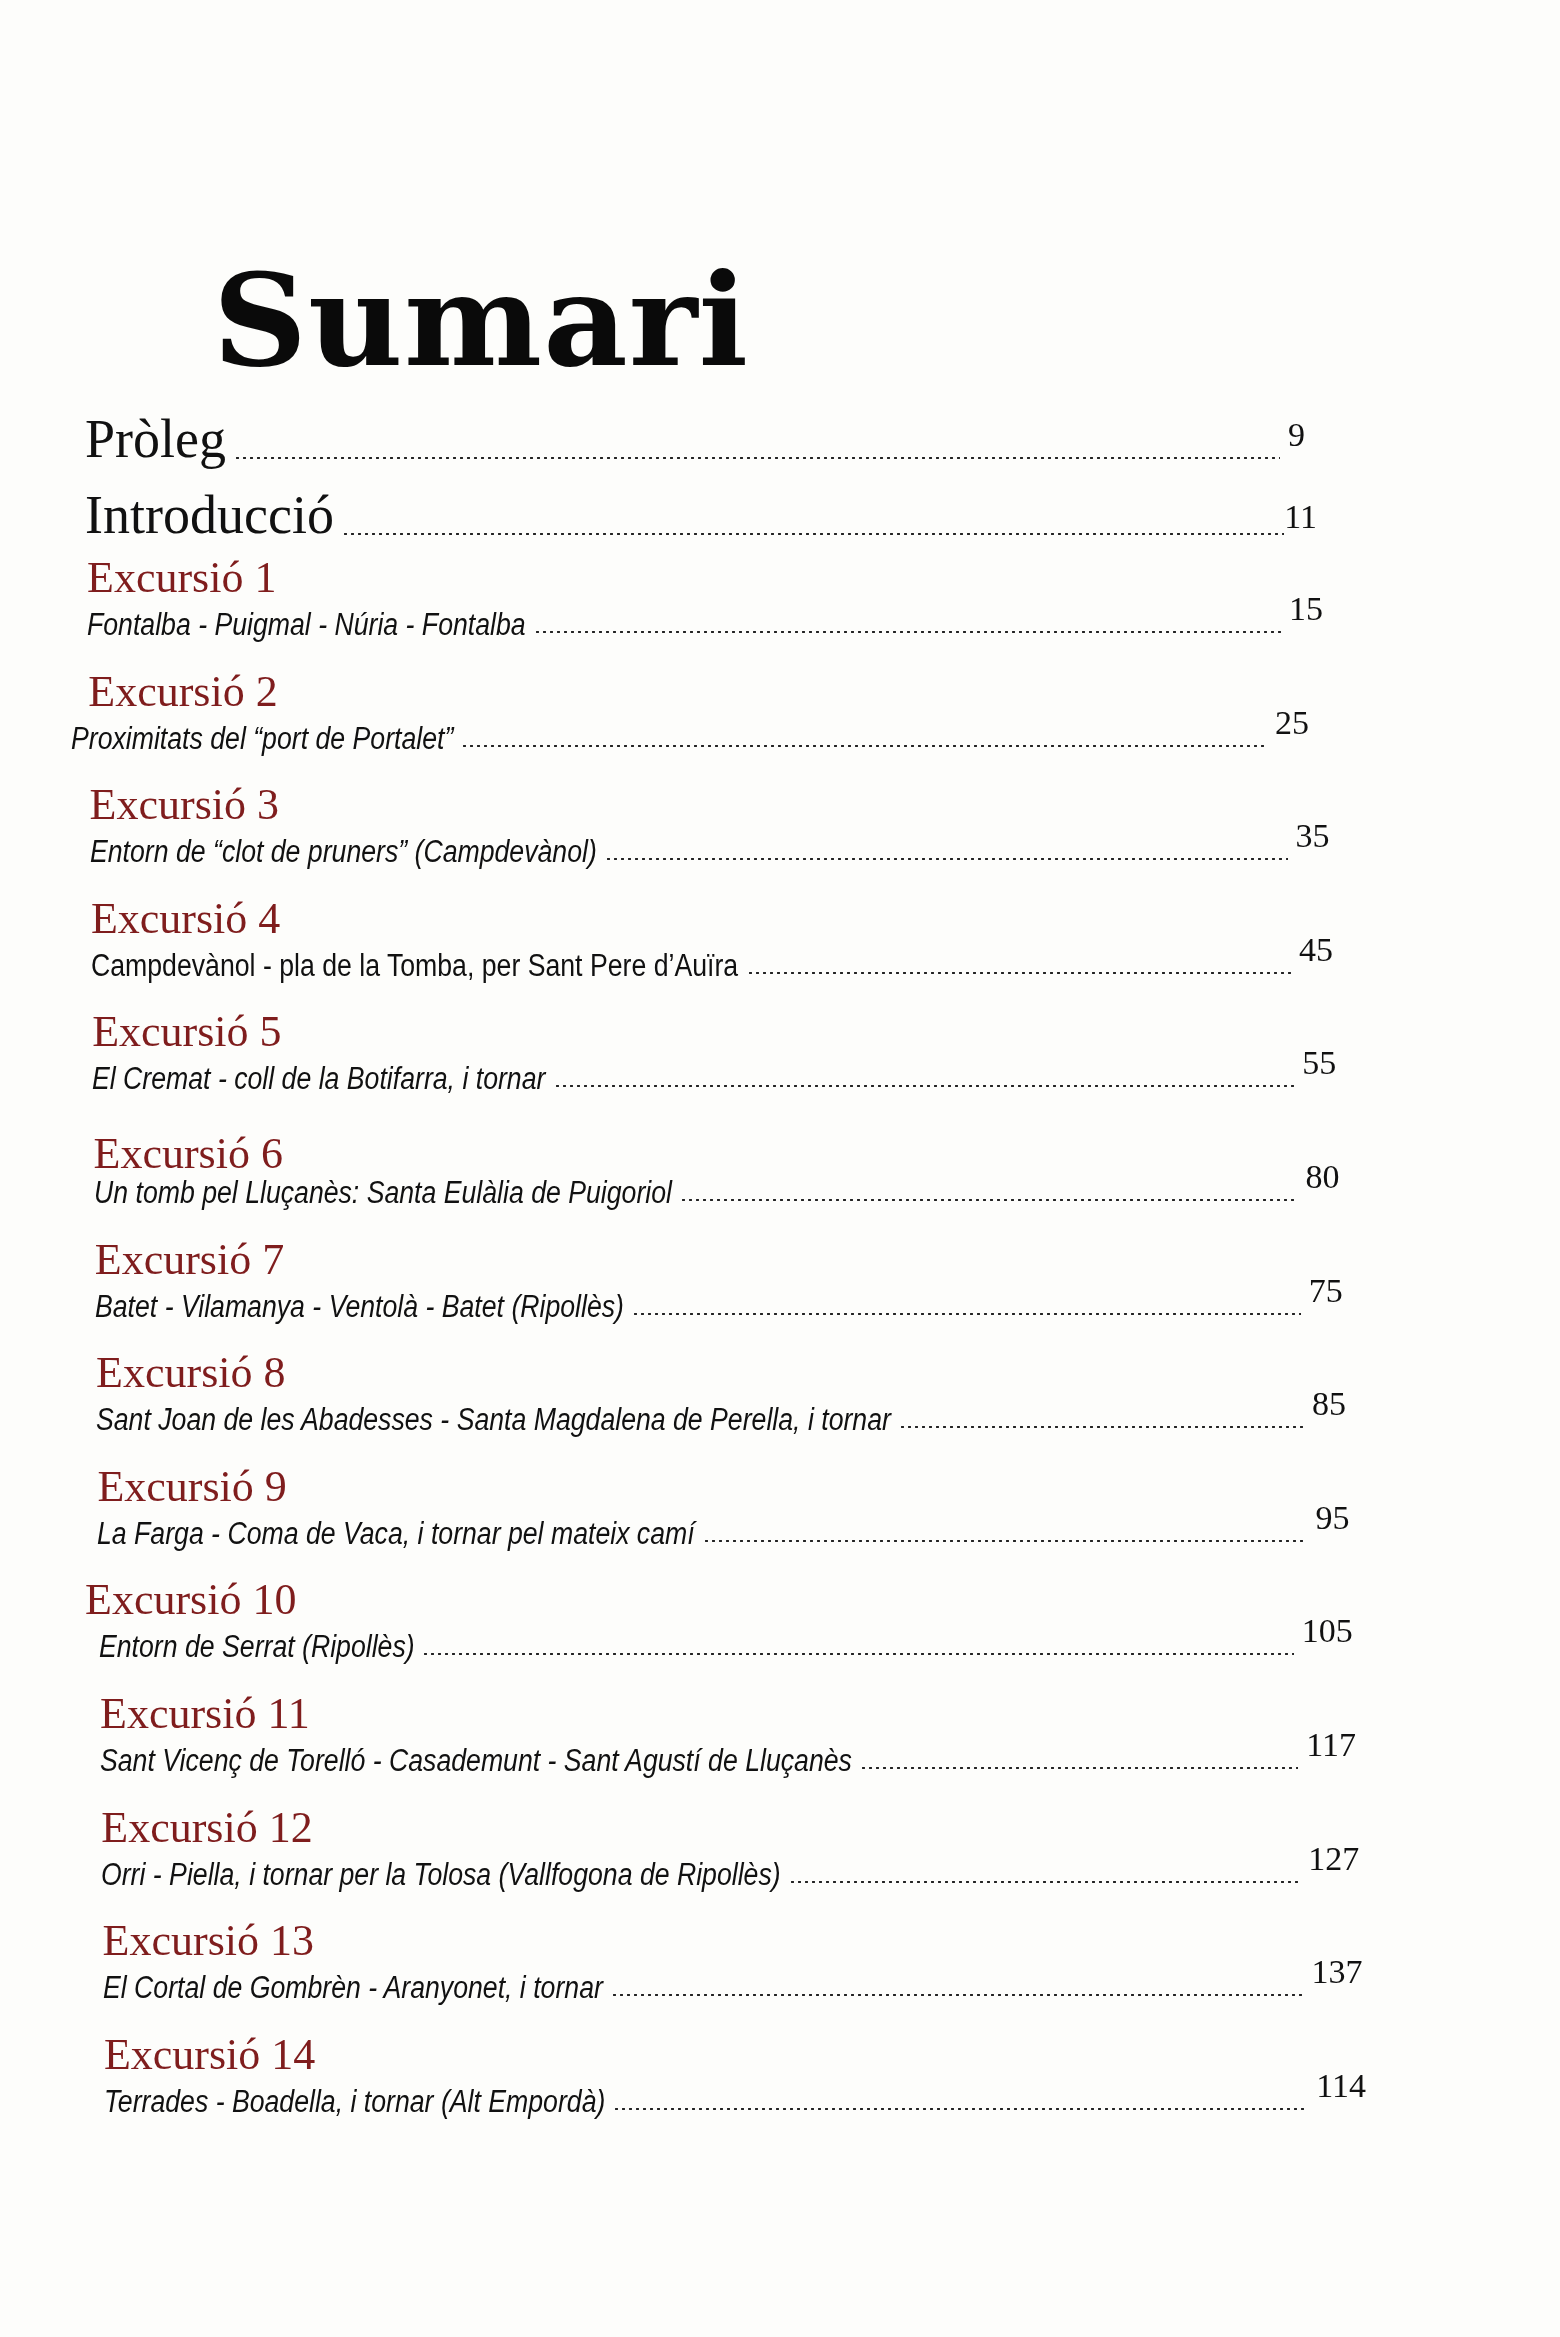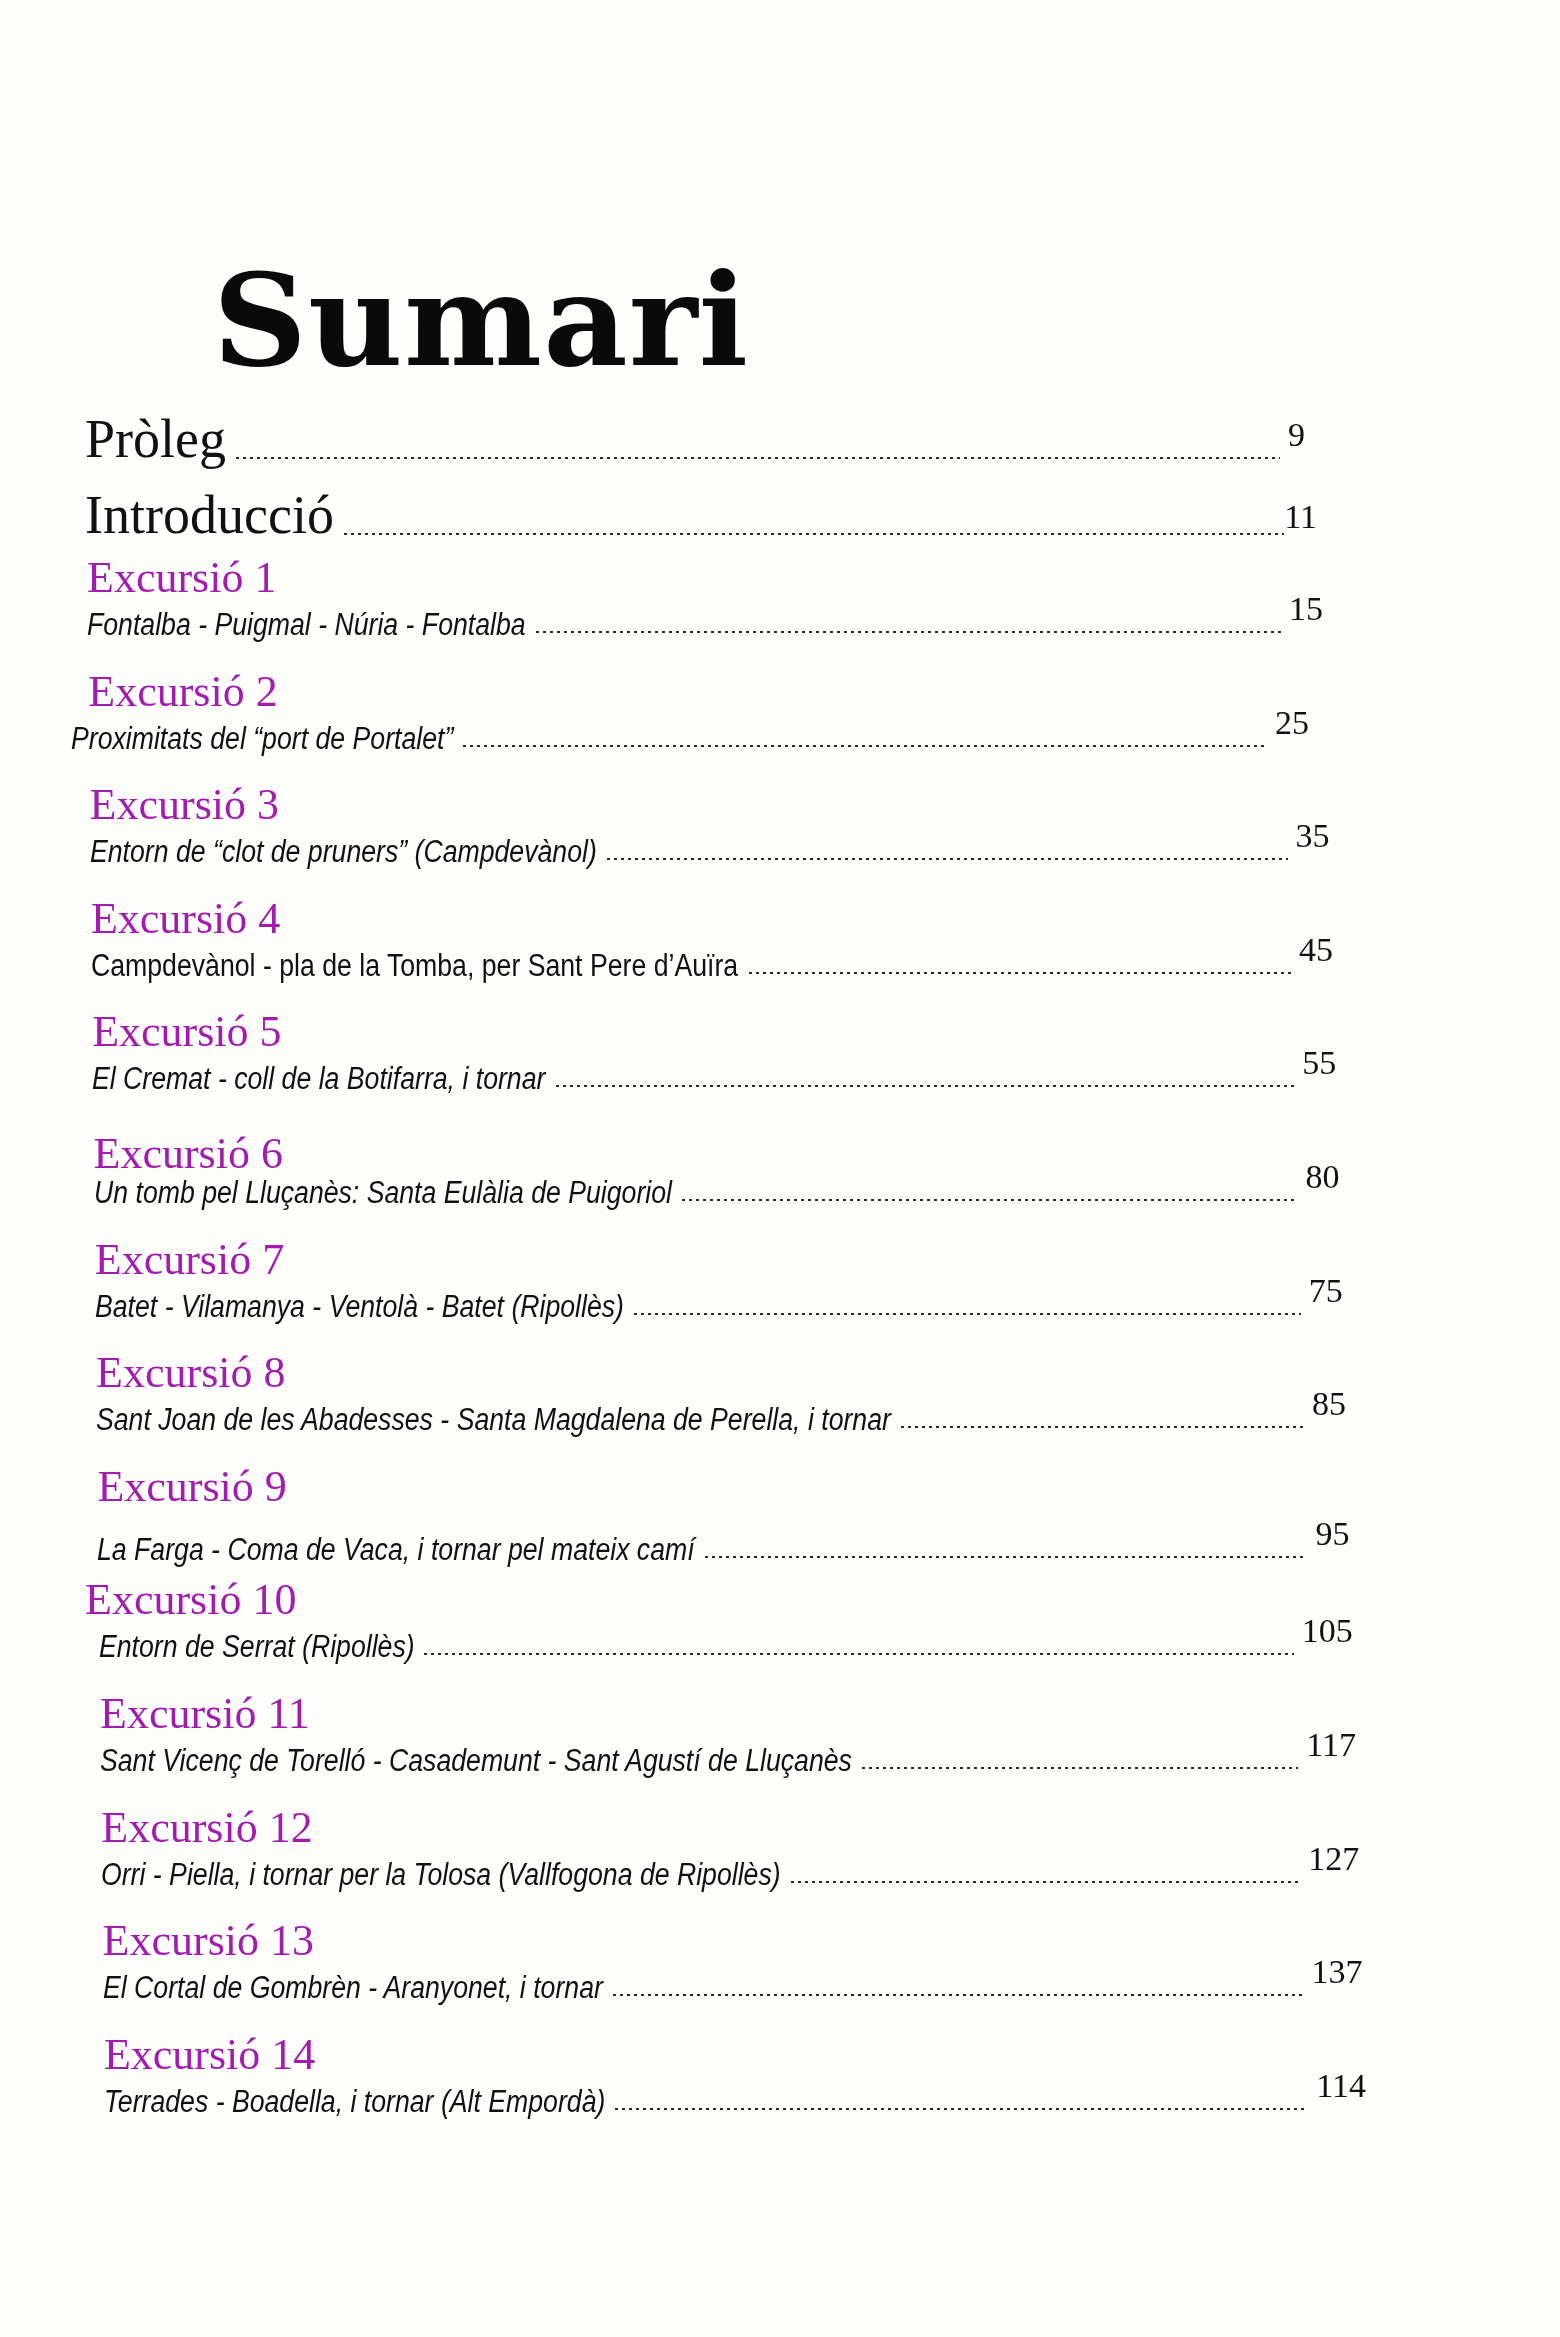--- a/index.html
+++ b/index.html
@@ -12,21 +12,21 @@
     font-family: "DejaVu Serif", serif; font-weight: bold;
     font-size: 128px; letter-spacing: 1px; line-height: 1; color: #0a0a0a;
     transform: scaleX(1.02);
   }
   .toc { position: absolute; left: 0; top: 0; width: 1560px; }
   .row {
     position: absolute; display: flex; align-items: flex-end;
   }
   .head {
     position: absolute; font-family: "Liberation Serif", serif;
-    font-size: 44px; line-height: 1; white-space: nowrap; color: #a21caf;
+    font-size: 44px; line-height: 1; white-space: nowrap; color: #7f1d1d;
   }
   .sub {
     font-family: "Liberation Sans", sans-serif; font-style: italic;
     font-size: 31px; line-height: 1; white-space: nowrap;
     transform: scaleX(0.86); transform-origin: left bottom; color: #111;
   }
   .sub.upright { font-style: normal; }
   .lead-text { font-family: "Liberation Serif", serif; font-size: 54px; line-height: 1; white-space: nowrap; }
   .dots {
     flex: 1; height: 4px; margin: 0 8px 6px 8px;
@@ -100,21 +100,21 @@
       <div class="head" style="left: 96.1px; top: 1351.2px;">Excursió 8</div>
       <div class="row" style="left: 96.1px; top: 1401.2px; width: 1250px;">
         <span class="sub" style="margin-right: -129.132px;">Sant Joan de les Abadesses - Santa Magdalena de Perella, i tornar</span>
         <span class="dots"></span>
         <span class="page" style="position: relative; top: -14px;">85</span>
       </div>
       <div class="head" style="left: 97.4px; top: 1464.8px;">Excursió 9</div>
       <div class="row" style="left: 97.4px; top: 1514.8px; width: 1252px;">
         <span class="sub" style="margin-right: -97.3538px;">La Farga - Coma de Vaca, i tornar pel mateix camí</span>
         <span class="dots"></span>
-        <span class="page" style="position: relative; top: -14px; margin-top: 16px;">95</span>
+        <span class="page" style="position: relative; top: -14px;">95</span>
       </div>
       <div class="head" style="left: 85px; top: 1578.4px;">Excursió 10</div>
       <div class="row" style="left: 98.7px; top: 1628.4px; width: 1254px;">
         <span class="sub" style="margin-right: -51.38px;">Entorn de Serrat (Ripollès)</span>
         <span class="dots"></span>
         <span class="page" style="position: relative; top: -14px;">105</span>
       </div>
       <div class="head" style="left: 100px; top: 1692px;">Excursió 11</div>
       <div class="row" style="left: 100px; top: 1742px; width: 1256px;">
         <span class="sub" style="margin-right: -122.118px;">Sant Vicenç de Torelló - Casademunt - Sant Agustí de Lluçanès</span>

